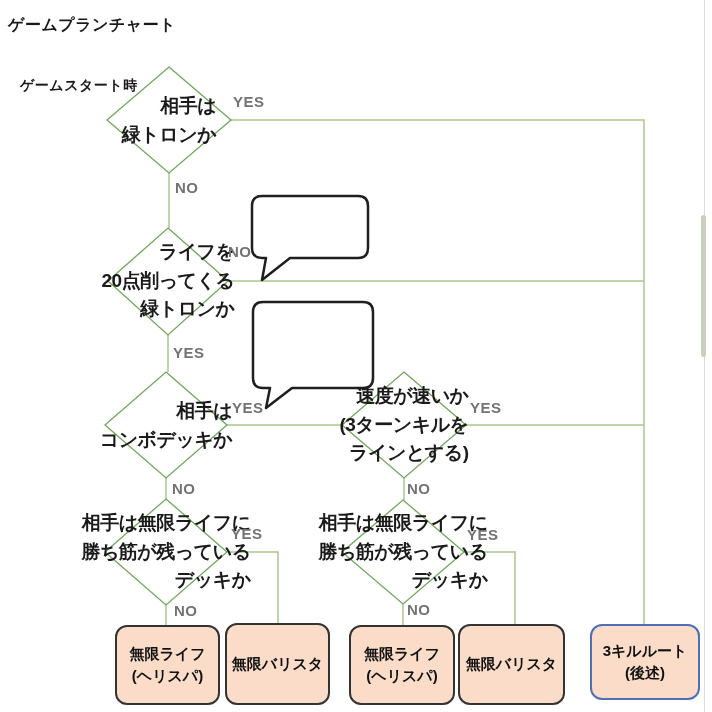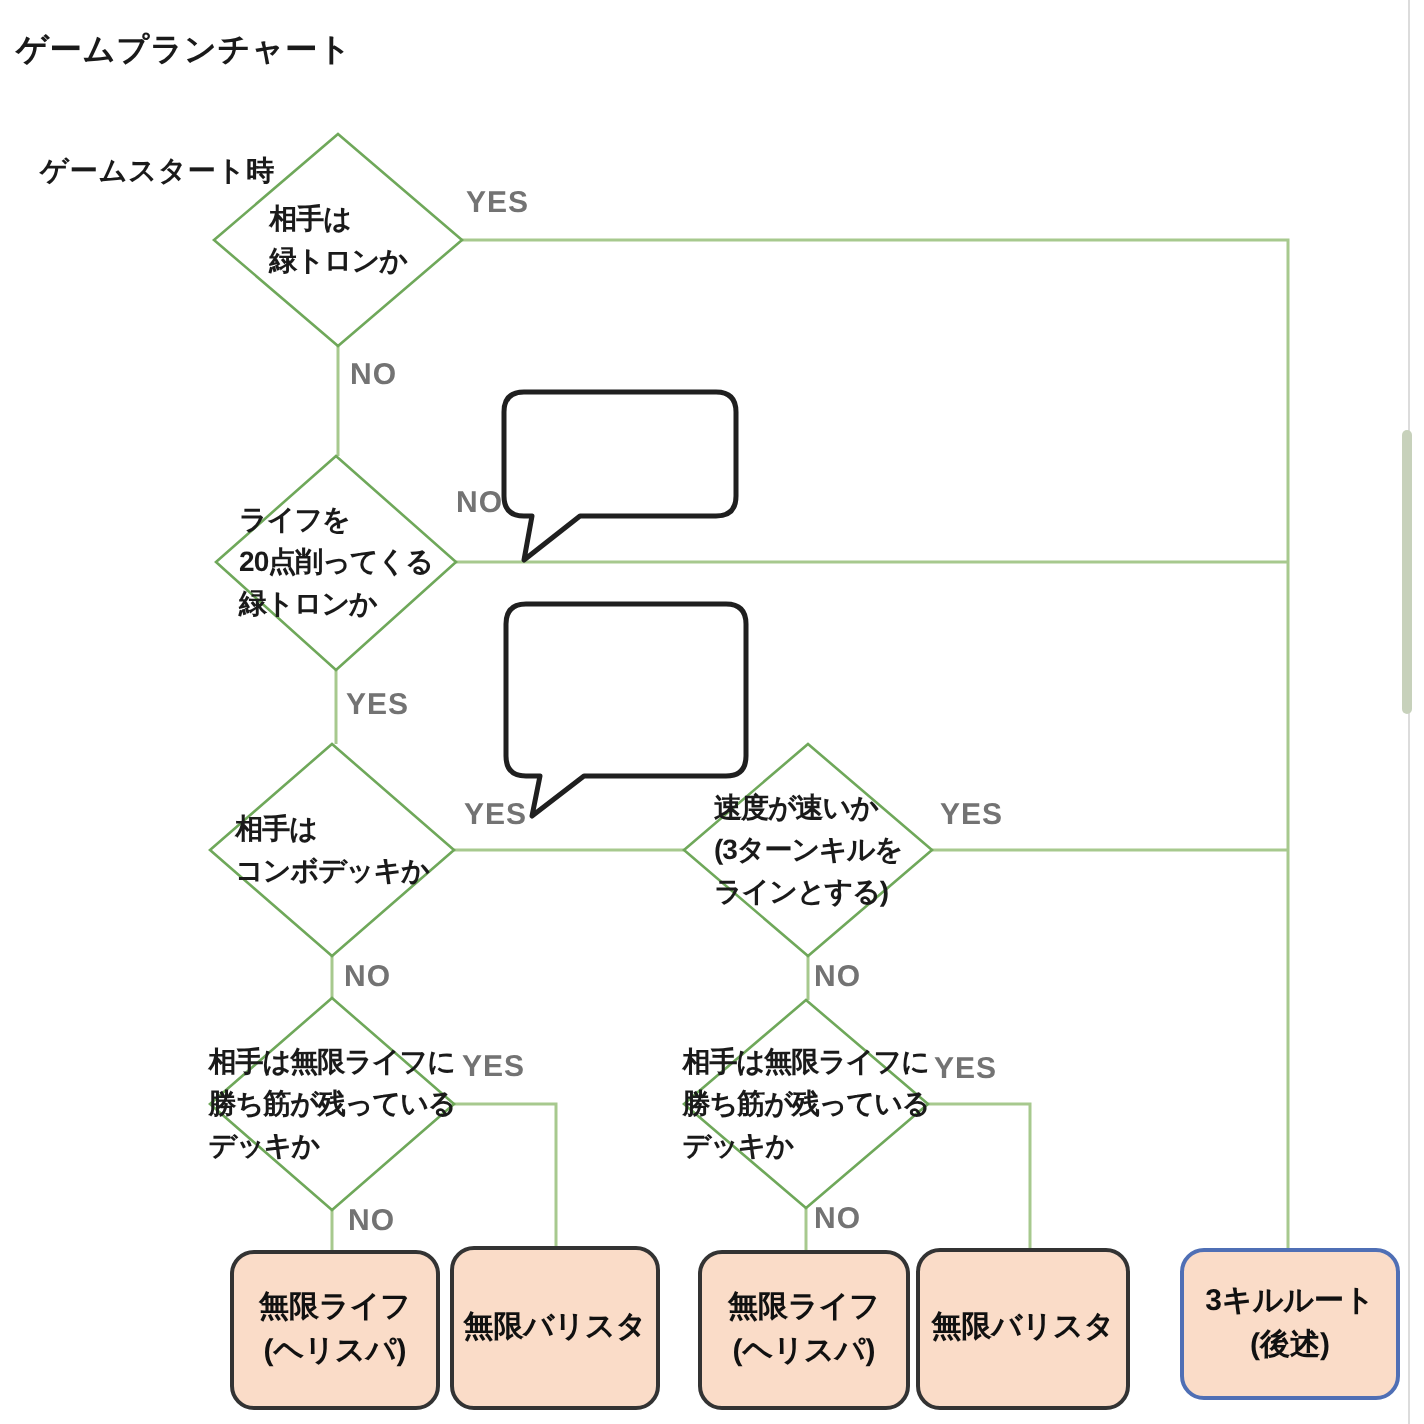--- a/index.html
+++ b/index.html
@@ -5,22 +5,22 @@
   html,body{margin:0;padding:0;background:#ffffff;}
   .stage{
     position:relative;width:712px;height:712px;background:#ffffff;overflow:hidden;
     font-family:"Liberation Sans",sans-serif;color:#1a1a1a;padding-left:40px;
   }
   .stage svg{position:absolute;left:0;top:0;z-index:1;}
   .lbl{position:absolute;z-index:2;}
   .page-title{left:8px;top:15px;font-size:16px;font-weight:700;letter-spacing:.5px;}
   .page-subtitle{left:20px;top:60px;font-size:14px;font-weight:700;letter-spacing:.5px;margin-top:17px;}
   .diamond-label{
-    transform:translate(-50%,-50%);text-align:left;
-    font-size:14px;font-weight:600;line-height:1.5;white-space:pre;letter-spacing:-.5px;
+    transform:translate(-50%,-50%);text-align:right;
+    font-size:19px;font-weight:600;line-height:1.5;white-space:pre;letter-spacing:-.5px;
   }
   .edge-label{font-size:15px;font-weight:600;color:#737373;letter-spacing:.5px;}
   .callout-text{font-size:10px;font-weight:500;line-height:1.62;white-space:pre;letter-spacing:-.5px;}
   .outcome{
     position:absolute;z-index:2;box-sizing:border-box;
     background:#fadcc8;border:2.5px solid #333333;border-radius:12px;
     display:flex;align-items:center;justify-content:center;text-align:center;
     font-size:15px;font-weight:700;line-height:1.5;white-space:pre;color:#111;
     font-family:"Liberation Sans",sans-serif;
   }

